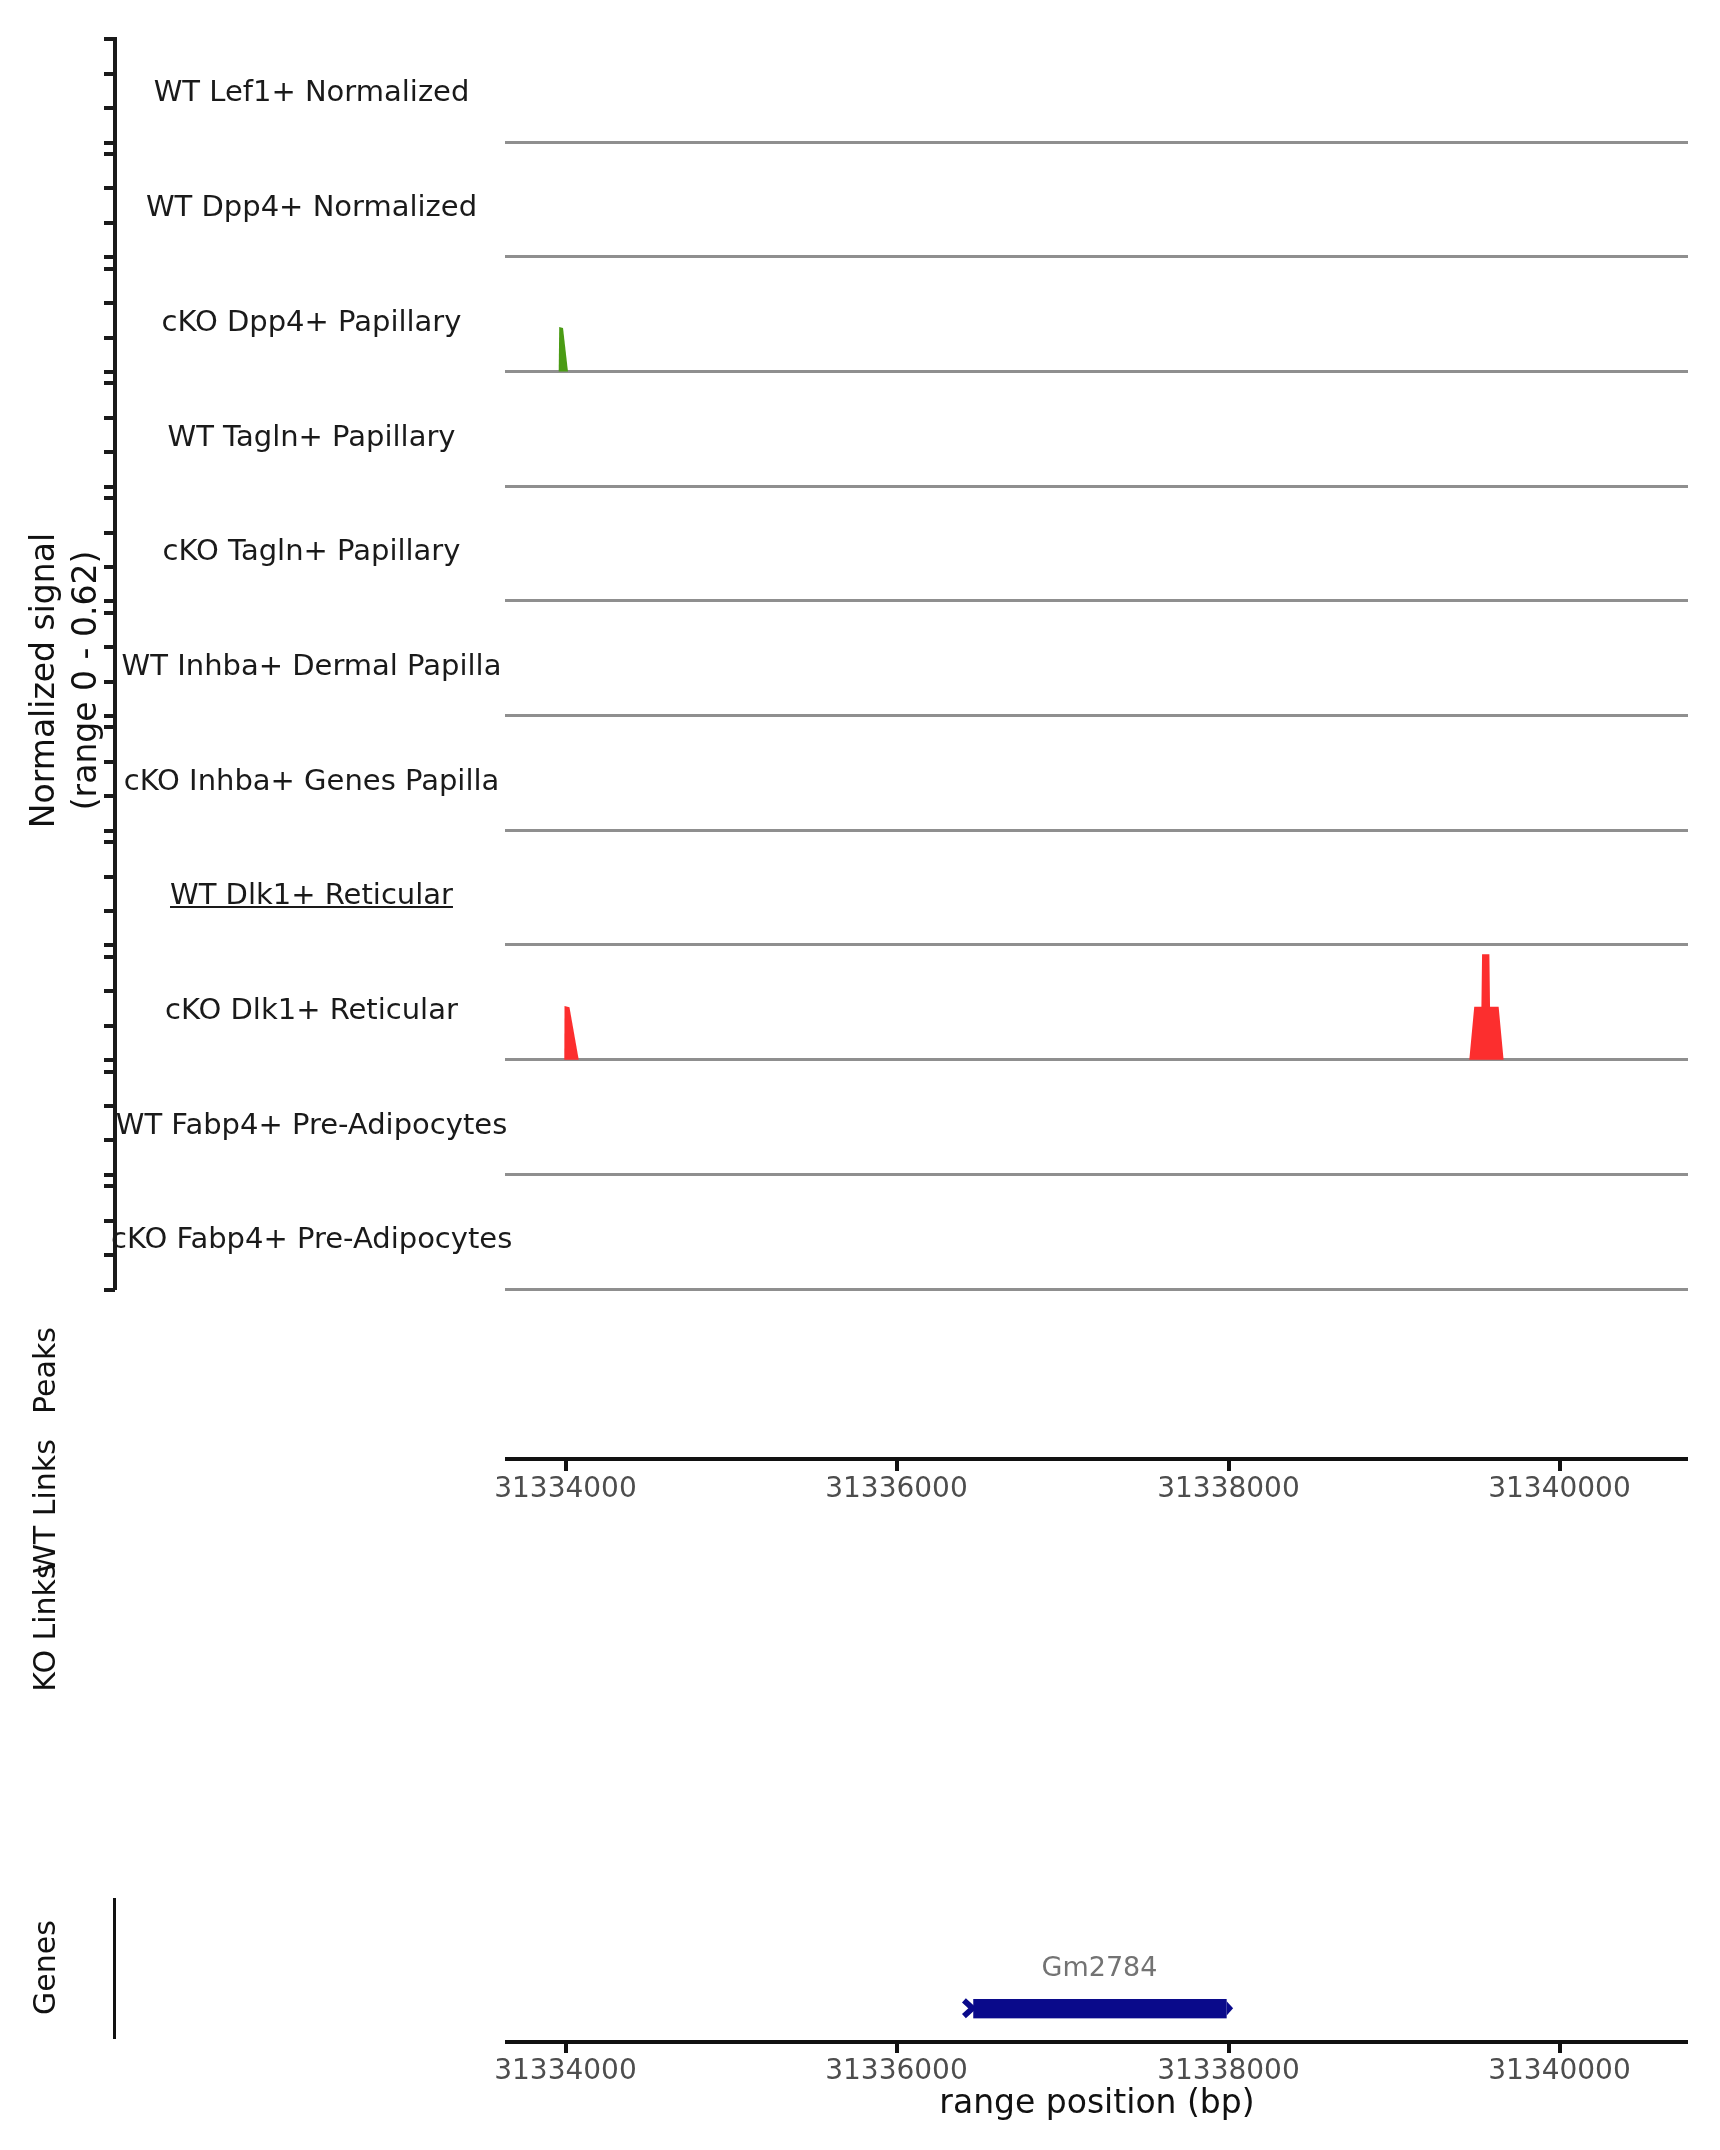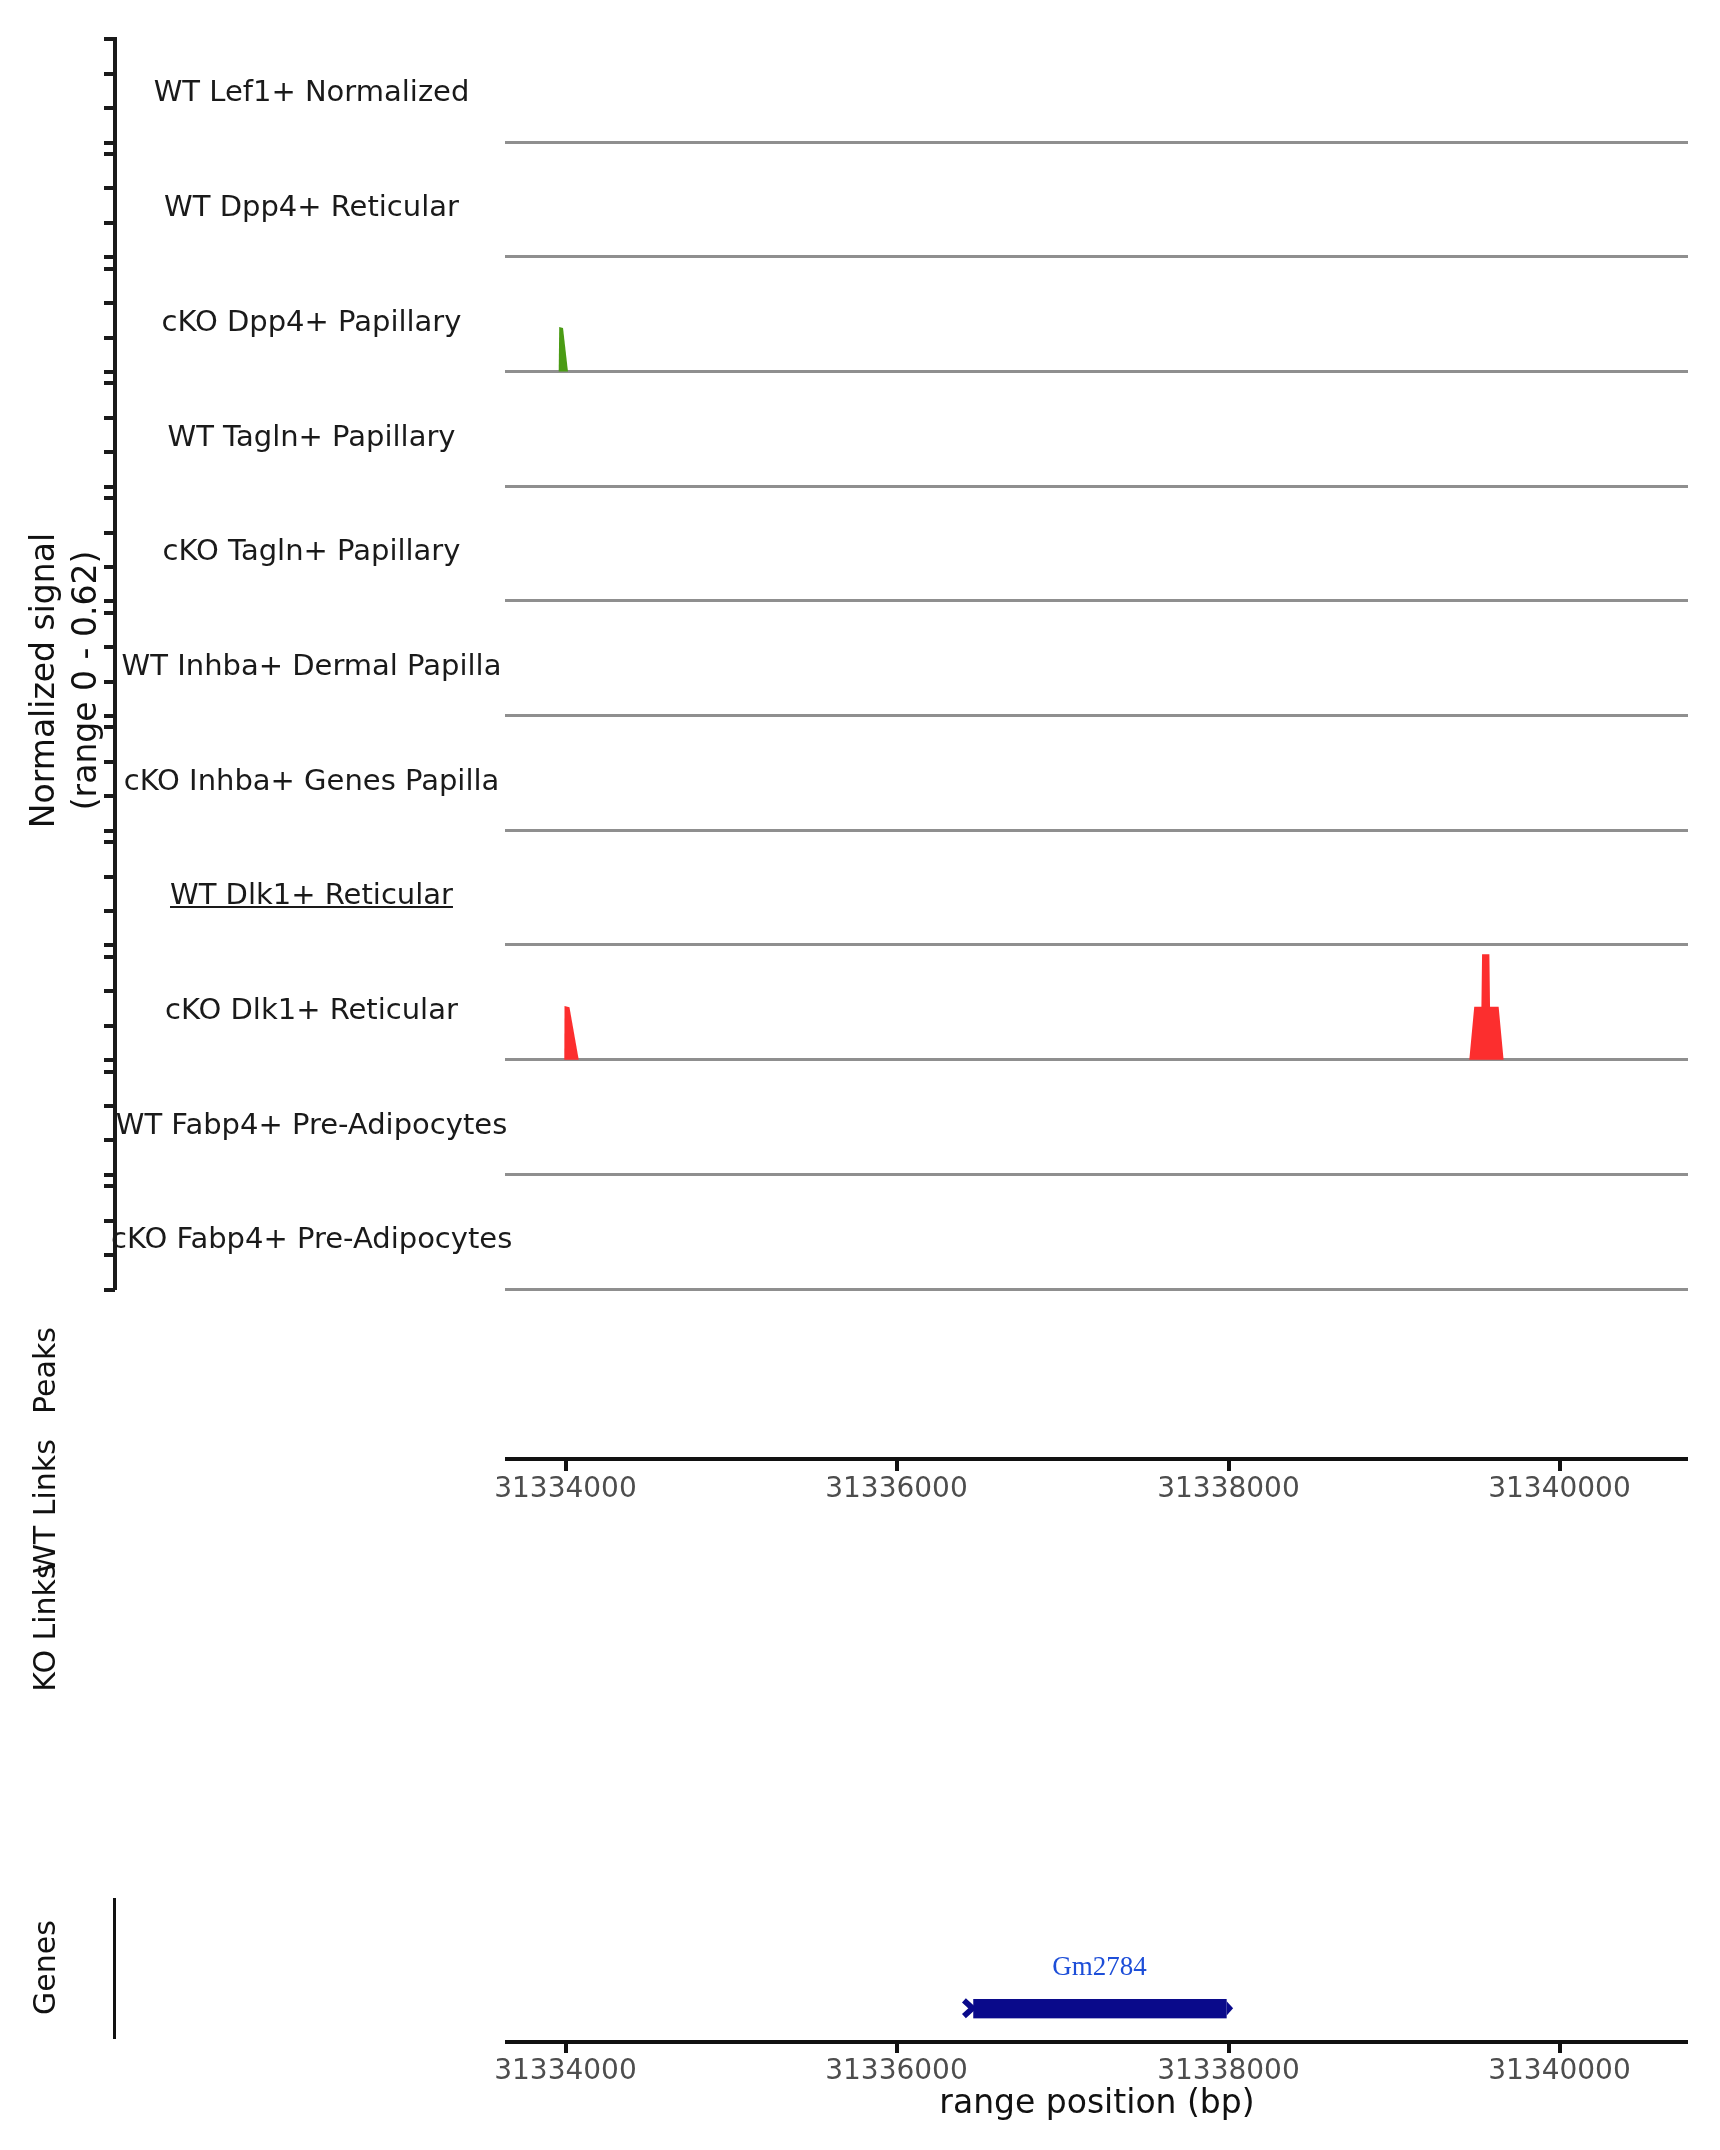--- a/index.html
+++ b/index.html
@@ -14,21 +14,21 @@
   .baseline{position:absolute;left:505px;width:1183px;height:2.9px;background:#8f8f8f;}
   .ylabel{position:absolute;left:-224px;top:639px;width:574px;height:83px;
     transform:rotate(-90deg);text-align:center;font-size:33px;line-height:42px;color:#111111;}
   .section-label{position:absolute;left:-99px;width:287px;height:33px;transform:rotate(-90deg);
     text-align:center;font-size:30px;line-height:33px;color:#111111;white-space:nowrap;}
   .xaxis-line{position:absolute;left:505px;width:1183px;height:4.3px;background:#111111;}
   .xtick{position:absolute;width:3.6px;height:10px;background:#111111;}
   .xticklabel{position:absolute;width:215px;text-align:center;font-size:28px;color:#4d4d4d;white-space:nowrap;}
   .genes-axis{position:absolute;left:113px;top:1898px;width:2.9px;height:141px;background:#111111;}
   .gene-label{position:absolute;left:956px;top:1951px;width:287px;text-align:center;
-    font-size:27px;color:#1d4ed8;white-space:nowrap;font-family:Liberation Serif, serif;}
+    font-size:27px;color:#737373;white-space:nowrap;}
   .xaxis-title{position:absolute;left:810px;top:2082px;width:574px;text-align:center;
     font-size:33px;color:#111111;white-space:nowrap;}
   #peaks-svg{position:absolute;left:0;top:0;width:1721px;height:2151px;pointer-events:none;}
 </style>
 </head>
 <body>
 
 <div class="yaxis-line"></div>
 <div id="yticks">
     <div class="ytick" style="top: 37px;"></div>
@@ -78,21 +78,21 @@
   </div>
 
 <div class="ylabel">
   <div>Normalized signal</div>
   <div>(range 0 - 0.62)</div>
 </div>
 
 <div id="tracks-layer">
     <div class="track-label" style="top: 72px;">WT Lef1+ Normalized</div>
     <div class="baseline" style="top: 141px;"></div>
-    <div class="track-label" style="top: 187px;">WT Dpp4+ Reticular</div>
+    <div class="track-label" style="top: 187px;">WT Dpp4+ Normalized</div>
     <div class="baseline" style="top: 255px;"></div>
     <div class="track-label" style="top: 302px;">cKO Dpp4+ Papillary</div>
     <div class="baseline" style="top: 370px;"></div>
     <div class="track-label" style="top: 417px;">WT Tagln+ Papillary</div>
     <div class="baseline" style="top: 485px;"></div>
     <div class="track-label" style="top: 531px;">cKO Tagln+ Papillary</div>
     <div class="baseline" style="top: 599px;"></div>
     <div class="track-label" style="top: 646px;">WT Inhba+ Dermal Papilla</div>
     <div class="baseline" style="top: 714px;"></div>
     <div class="track-label" style="top: 761px;">cKO Inhba+ Genes Papilla</div>

